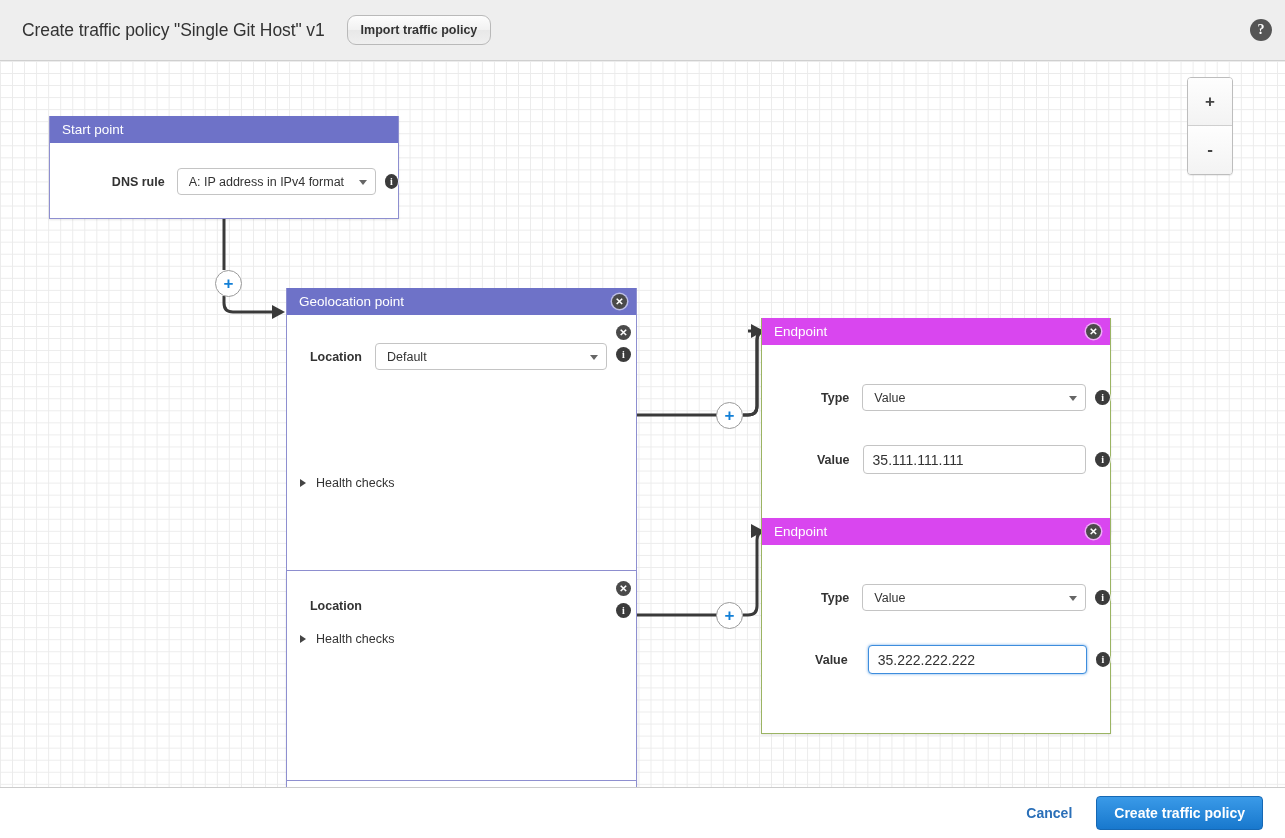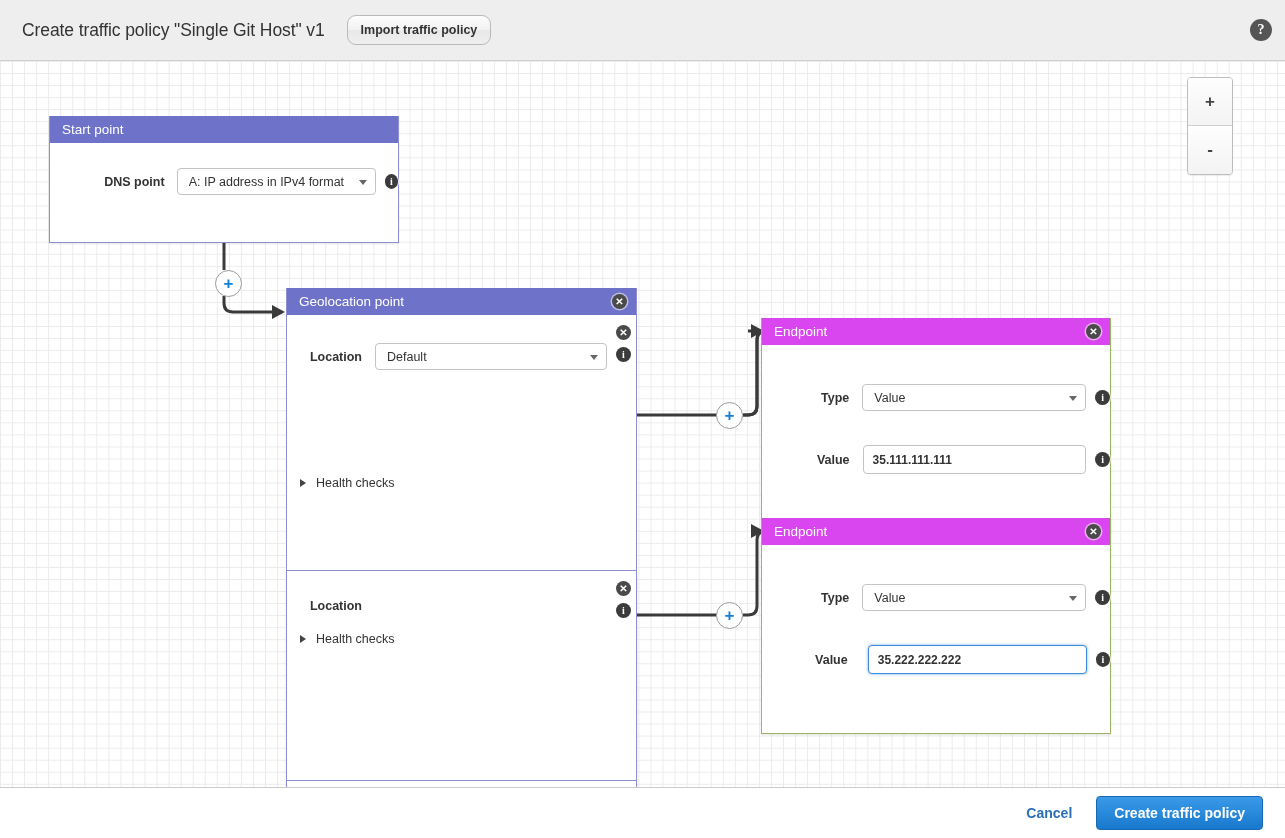--- a/index.html
+++ b/index.html
@@ -155,27 +155,26 @@
     margin-top: -2px;
     border-left: 4.5px solid transparent;
     border-right: 4.5px solid transparent;
     border-top: 5px solid #666666;
   }
   .finput {
     height: 29px;
     border: 1px solid #c4c4c4;
     border-radius: 4px;
     background: #ffffff;
-    font-size: 12px;
+    font-size: 14px;
     color: #333333;
     padding: 0 9px;
     font-family: "Liberation Sans", sans-serif;
     outline: none;
     width: 100%;
-    font-weight: bold;
   }
   .finput.focused {
     border-color: #3d8ddd;
     box-shadow: 0 0 3px rgba(61,141,221,.75);
   }
 
   .hcrow {
     display: flex; align-items: center;
     font-size: 12.5px; color: #333333;
     cursor: pointer;
@@ -259,27 +258,27 @@
 
     <path d="M 743 554 L 748 554 Q 757 554 757 545 L 757 479 Q 757 470 766 470" stroke="#3a3a3a" stroke-width="3" fill="none"></path>
     <polygon points="751,463 764,470 751,477" fill="#3a3a3a"></polygon>
   </svg>
 
   <div id="zoomctl">
     <div id="zoom-in" class="zoombtn">+</div>
     <div id="zoom-out" class="zoombtn">-</div>
   </div>
 
-  <div class="node" style="left:49px; top:55px; width:350px; height:127px;">
+  <div class="node" style="left:49px; top:55px; width:350px; height:103px;">
     <div class="nhead purple">
       <span>Start point</span>
     </div>
     <div class="nbody" style="height:75px;">
       <div class="frow" style="position:absolute; left:0; top:25px; width:100%;">
-        <div class="flabel" style="width:128px;">DNS point</div>
+        <div class="flabel" style="width:128px;">DNS rule</div>
         <div class="fselect" style="margin-left:12px; width:218px;">
           <span>A: IP address in IPv4 format</span>
           <span class="caret"></span>
         </div>
         <div class="iicon" style="margin-left:9px;">i</div>
       </div>
     </div>
   </div>
 
   <div class="cnode" style="left:215px; top:209px;">+</div>

